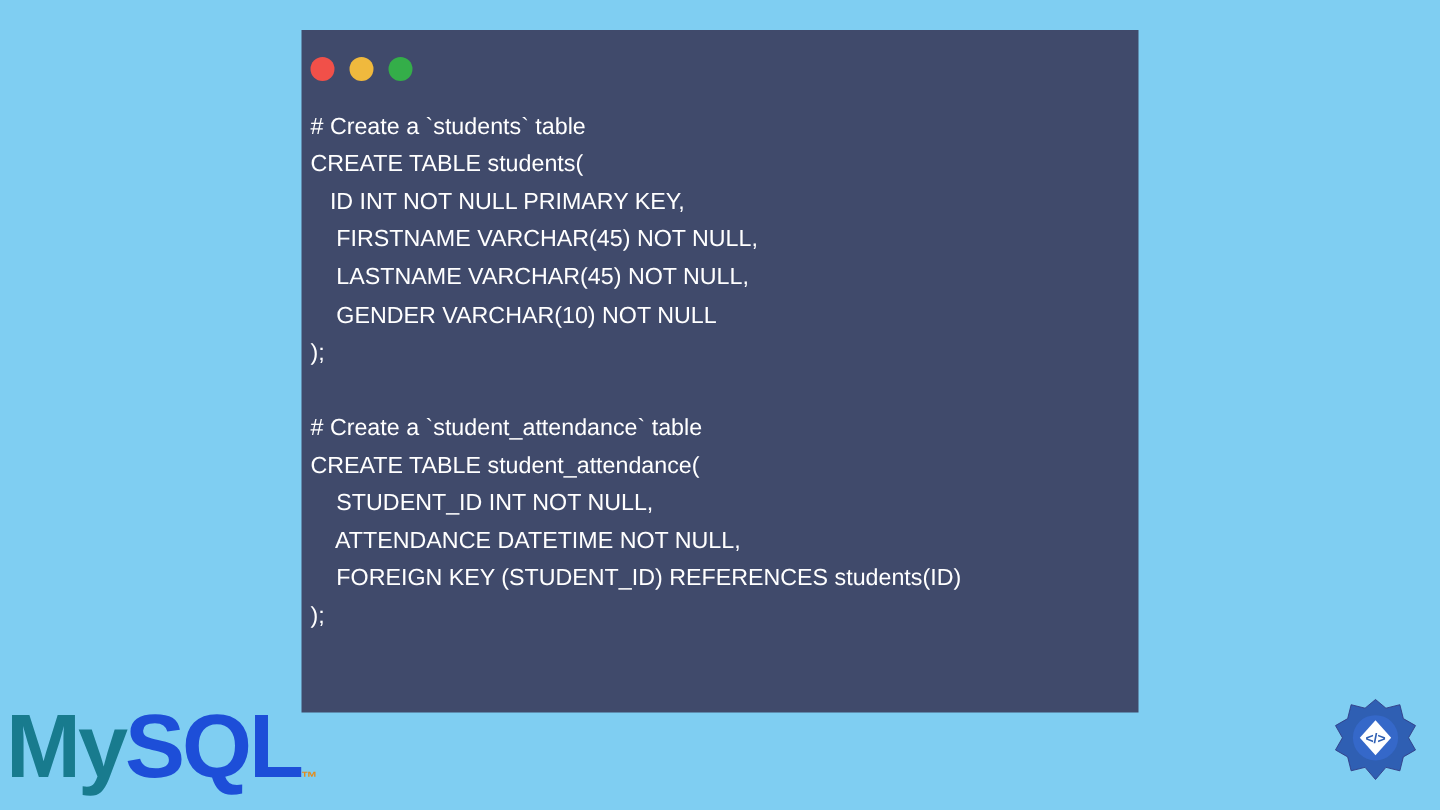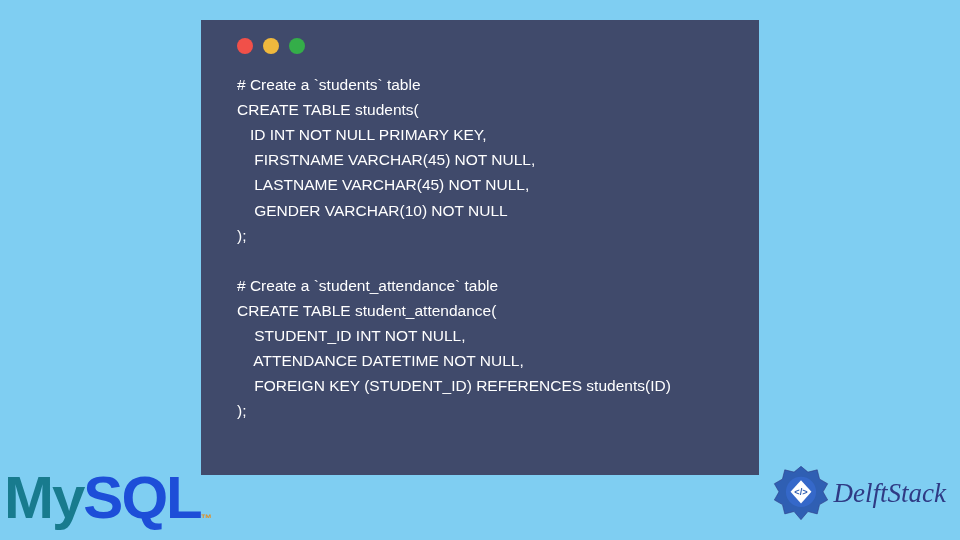--- a/index.html
+++ b/index.html
@@ -11,21 +11,21 @@
     position: relative;
     overflow: hidden;
   }
   .code-window {
     position: absolute;
     left: 201px;
     top: 20px;
     width: 558px;
     height: 455px;
     background: #404a6b;
-    padding: 18px 36px;
+    padding: 18px 6px;
   }
   .window-dots {
     display: flex;
     gap: 10px;
     margin-bottom: 18px;
   }
   .dot {
     width: 16px;
     height: 16px;
     border-radius: 50%;
@@ -119,14 +119,13 @@
   <span class="delft-icon">
     <svg viewBox="0 0 100 100">
       <g fill="#2f5fb3" stroke="#2f3a84" stroke-width="1">
         <polygon points="50,4 62,14 78,10 82,26 96,34 88,48 96,62 82,70 78,86 62,82 50,96 38,82 22,86 18,70 4,62 12,48 4,34 18,26 22,10 38,14"></polygon>
       </g>
       <circle cx="50" cy="48" r="26" fill="#3568c9"></circle>
       <polygon points="50,28 68,48 50,68 32,48" fill="#ffffff"></polygon>
       <text x="50" y="54" text-anchor="middle" font-size="16" font-family="Arial" fill="#2f5fb3" font-weight="bold">&lt;/&gt;</text>
     </svg>
   </span>
-  <span class="delft-text">DelftStack</span>
 </div>
 
 </body></html>

